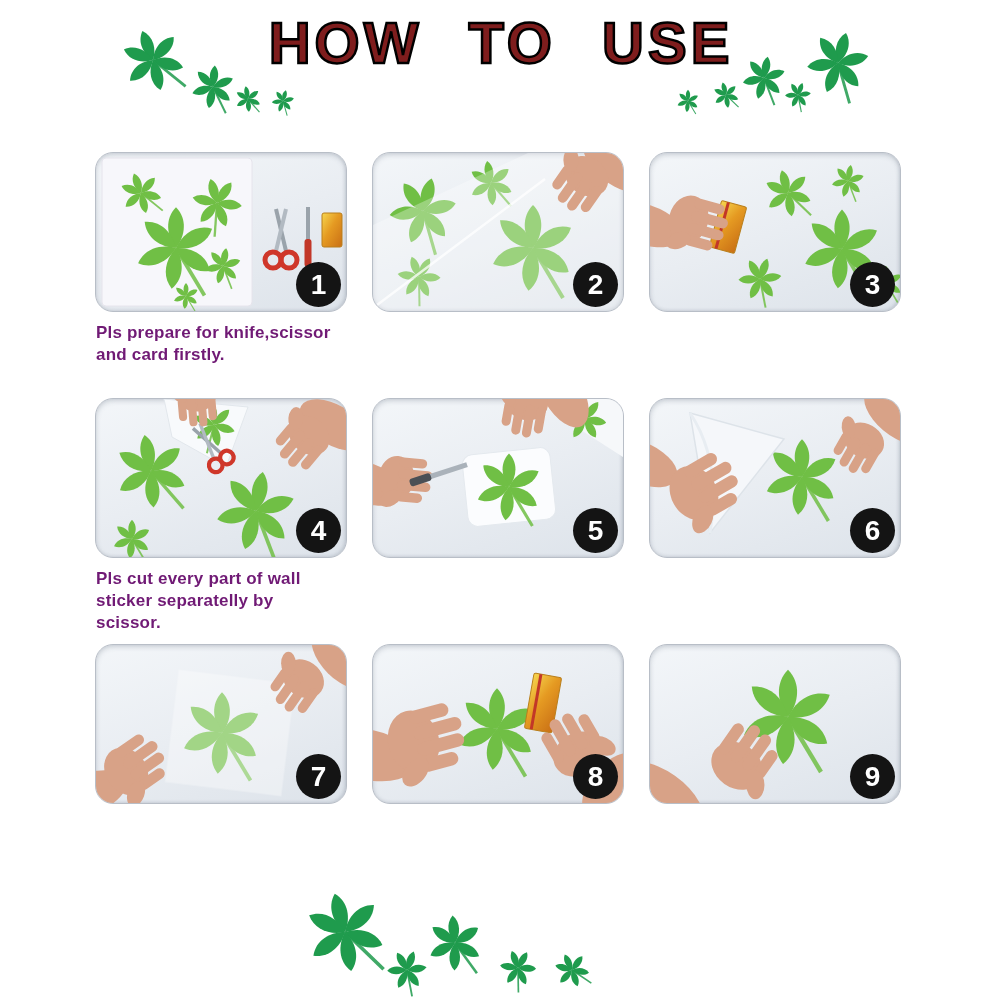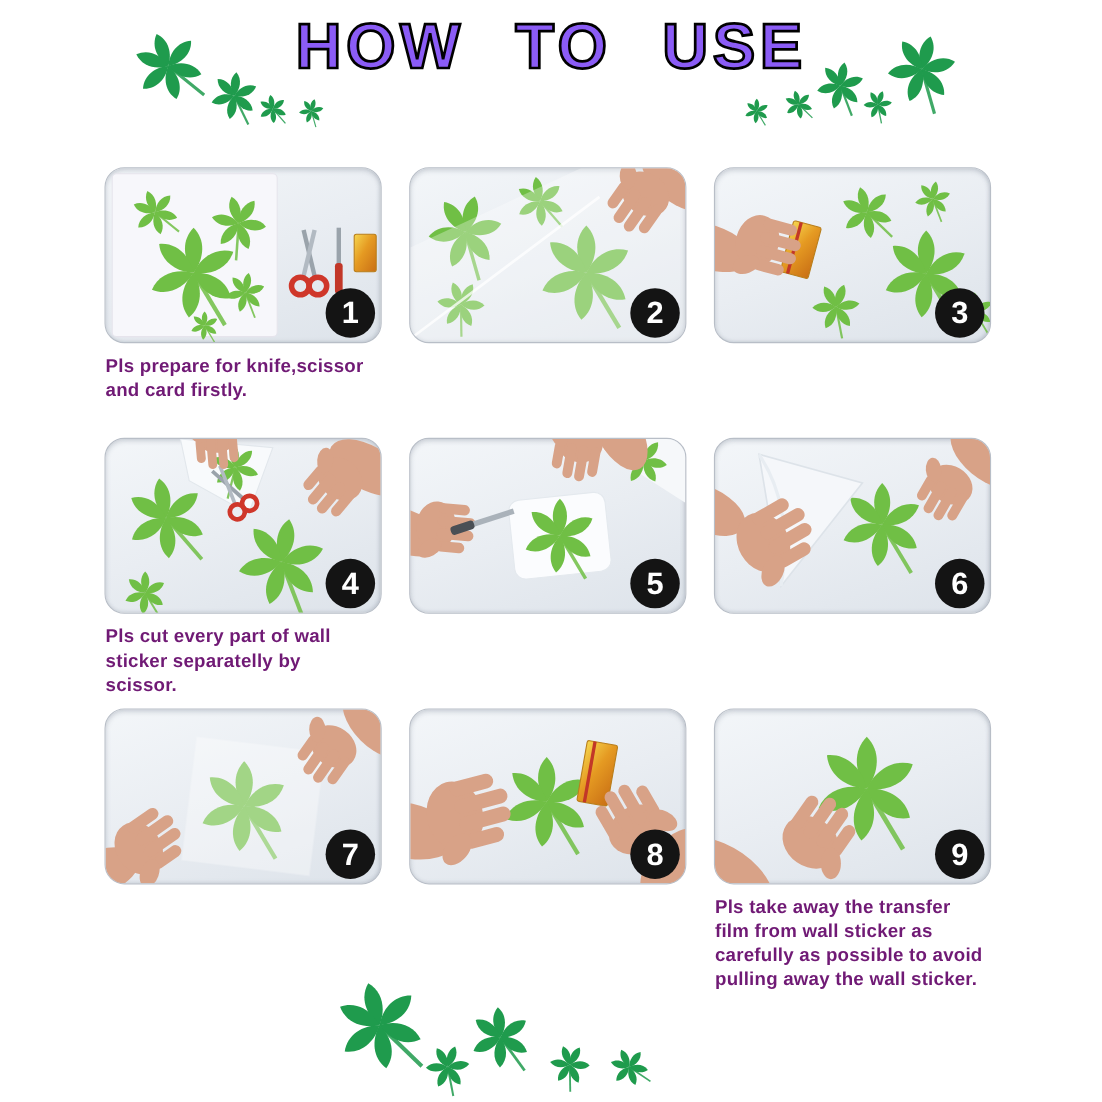--- a/index.html
+++ b/index.html
@@ -4,21 +4,21 @@
 <style>
   html,body{margin:0;padding:0;}
   body{
     width:1002px;height:1002px;position:relative;overflow:hidden;
     background:#ffffff;
     font-family:"Liberation Sans","DejaVu Sans",sans-serif;
   }
   .page-title{
     position:absolute;top:12px;left:0;width:1002px;margin:0;
     text-align:center;
-    font-size:58px;line-height:62px;font-weight:bold;color:#8b5cf6;
+    font-size:58px;line-height:62px;font-weight:bold;color:#7f1d1d;
     letter-spacing:4px;word-spacing:26px;
     -webkit-text-stroke:2.5px #000;
     z-index:2;
   }
   .decor{
     position:absolute;left:0;top:0;width:1002px;height:1002px;
     pointer-events:none;z-index:1;
   }
   .steps-grid{
     position:absolute;left:95px;top:152px;z-index:2;
@@ -288,19 +288,15 @@
     <div class="photo">
       <svg class="scene" viewBox="0 0 250 158">
         <use href="#flower" color="#70bf45" transform="translate(138,72) scale(1.1)"></use>
         <use href="#arm" color="#d8a287" transform="translate(10,152) rotate(35) scale(1.3)"></use>
         <use href="#hand" color="#d8a287" transform="translate(96,108) rotate(35) scale(1.3)"></use>
       </svg>
       <div class="badge">
           <span>9</span>
         </div>
     </div>
-    <p class="caption">Pls take away the transfer
-film from wall sticker as
-carefully as possible to avoid
-pulling away the wall sticker.</p>
   </div>
 
 </div>
 
 </body></html>

